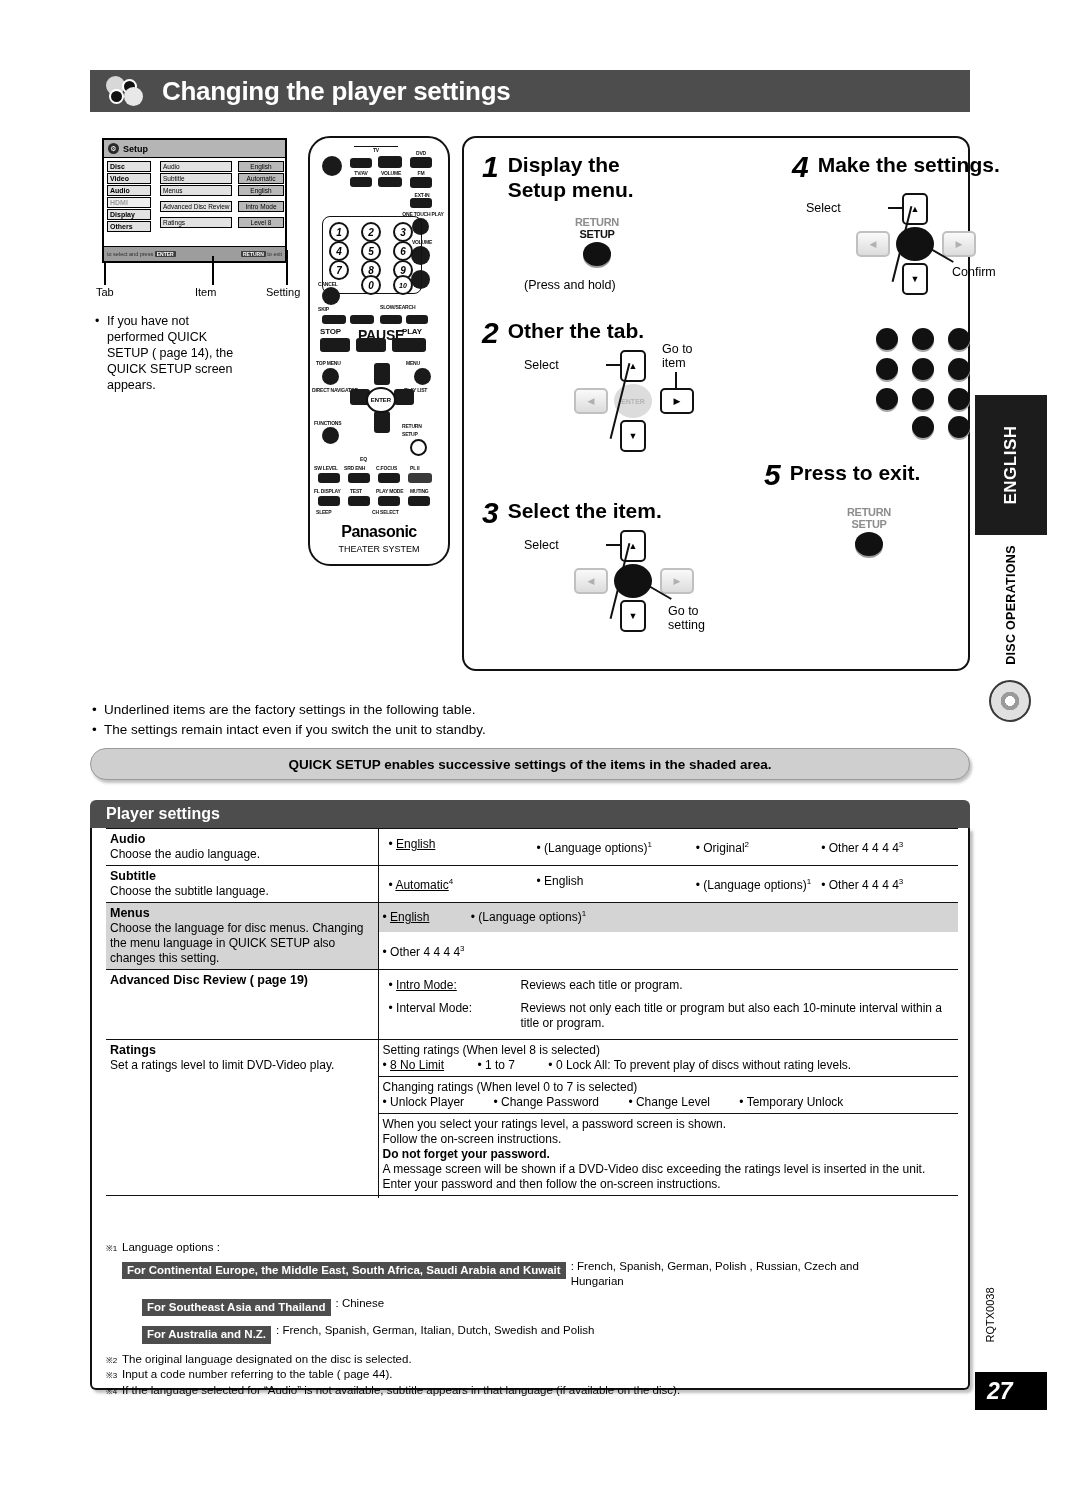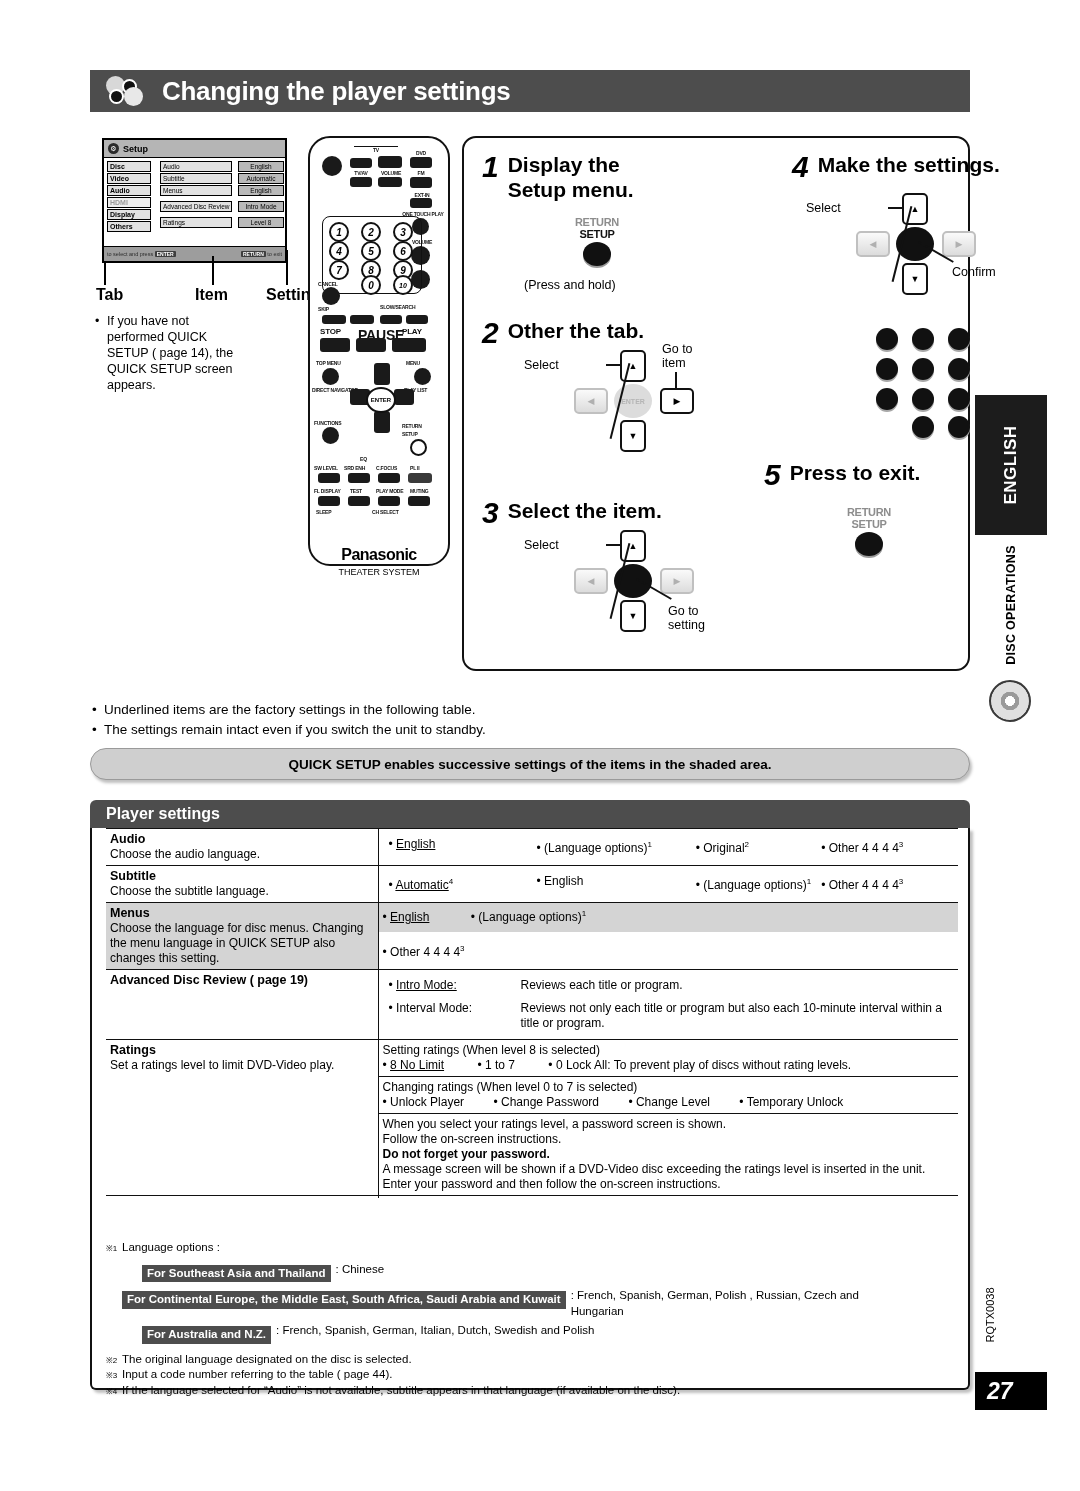--- a/index.html
+++ b/index.html
@@ -48,21 +48,21 @@
   .osd-setcol{ position:absolute; left:134px; top:3px; width:46px;}
   .osd-set{ font-size:6.5px; border:1px solid #000; background:#b9b9b9; text-align:center;
             height:11px; line-height:10px; margin-bottom:1px; white-space:nowrap; overflow:hidden;}
   .osd-foot{ height:15px; background:#9d9d9d; border-top:1px solid #000;
              display:flex; align-items:center; justify-content:space-between;
              padding:0 3px; font-size:5.5px; color:#2c2c2c;}
   .osd-foot b{ background:#3d3d3d;color:#fff;padding:0 2px;border-radius:1px;font-size:5px;}
 
   
   .lead{ position:absolute; background:#000; width:2px;}
-  .lbl{ position:absolute; font-size:16px; font-weight:bold;}
+  .lbl{ position:absolute; font-size:11px; font-weight:normal;}
 
   
   .note{ position:absolute; left:5px; top:185px; width:150px;
          font-size:12.5px; line-height:16px;}
   .note .bul{ position:absolute; left:0; top:0;}
   .note .txt{ display:block; margin-left:12px;}
 
   
   .remote{ position:absolute; left:218px; top:8px; width:142px; height:430px;
            border:2px solid #111; border-radius:22px; background:#fff;}
@@ -74,21 +74,21 @@
            border:1.5px solid #111; border-radius:8px;}
   .num{ position:absolute; width:20px; height:20px; border-radius:50%;
         background:#fff; border:2px solid #111; font-size:10px; font-weight:bold;
         display:flex; align-items:center; justify-content:center; font-style:italic;}
   .dpad{ position:absolute; left:40px; top:225px; width:62px; height:74px;}
   .dp-c{ position:absolute; left:16px; top:24px; width:30px; height:26px;
          border-radius:50%; background:#fff; border:2px solid #111;
          font-size:6px; font-weight:bold; display:flex; align-items:center;
          justify-content:center;}
   .dp-a{ position:absolute; background:#1a1a1a; }
-  .brand{ position:absolute; left:0; right:0; text-align:center;margin-top:23px;}
+  .brand{ position:absolute; left:0; right:0; text-align:center;}
   .brand .p{ font-size:16px; font-weight:bold; letter-spacing:-0.5px;}
   .brand .t{ font-size:9px; margin-top:3px;}
 
   
   .steps{ position:absolute; left:372px; top:8px; width:508px; height:535px;
           border:2px solid #111; border-radius:14px; background:#fff;}
   .stepnum{ font-size:30px; font-weight:bold; font-style:italic; line-height:1;}
   .steptitle{ font-size:21px; font-weight:bold; line-height:25px;}
   .step{ position:absolute; display:flex; gap:9px; align-items:flex-start;}
 
@@ -552,28 +552,28 @@
           <td class="cleft tb-top" style="height:2px;padding:0;"></td>
           <td class="tb-top" style="height:2px;padding:0;"></td>
         </tr>
   </tbody>
     </table>
 
   <div class="fnotes">
     <div class="fn">
       <sup>※1</sup><span>Language options :</span>
     </div>
+    <div class="reg-row" style="margin-top:3px;padding-left:16px;">
+      <span class="regbox">For Continental Europe, the Middle East, South Africa, Saudi Arabia and Kuwait</span>
+      <span style="margin-left:5px;max-width:300px;">: French, Spanish, German, Polish , Russian, Czech and Hungarian</span>
+    </div>
     <div class="reg-row" style="margin-top:6px;padding-left:36px;">
       <span class="regbox">For Southeast Asia and Thailand</span>
       <span style="margin-left:5px;">: Chinese</span>
     </div>
-    <div class="reg-row" style="margin-top:3px;padding-left:16px;">
-      <span class="regbox">For Continental Europe, the Middle East, South Africa, Saudi Arabia and Kuwait</span>
-      <span style="margin-left:5px;max-width:300px;">: French, Spanish, German, Polish , Russian, Czech and Hungarian</span>
-    </div>
     <div class="reg-row" style="margin-top:4px;padding-left:36px;">
       <span class="regbox">For Australia and N.Z.</span>
       <span style="margin-left:5px;">: French, Spanish, German, Italian, Dutch, Swedish and Polish</span>
     </div>
     <div class="fn" style="margin-top:5px;">
       <sup>※2</sup><span>The original language designated on the disc is selected.</span>
     </div>
     <div class="fn">
       <sup>※3</sup><span>Input a code number referring to the table (    page 44).</span>
     </div>

